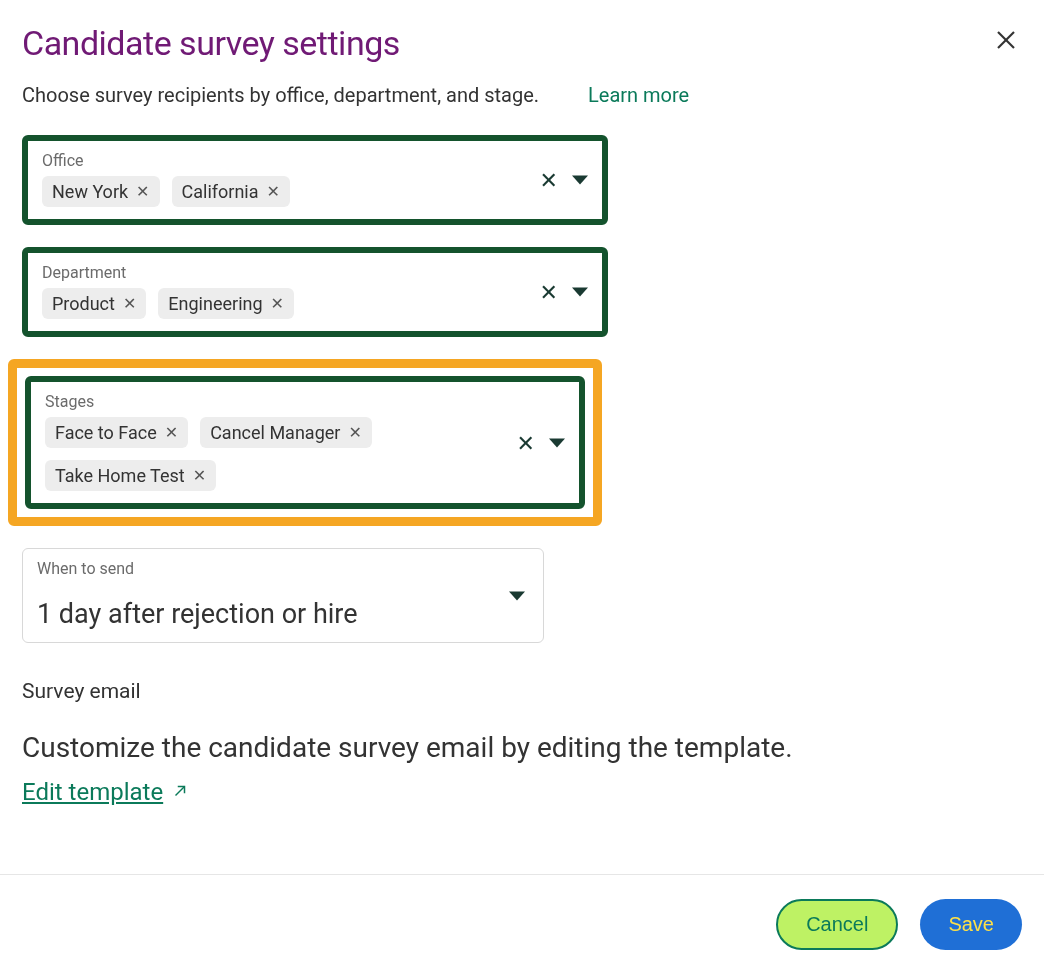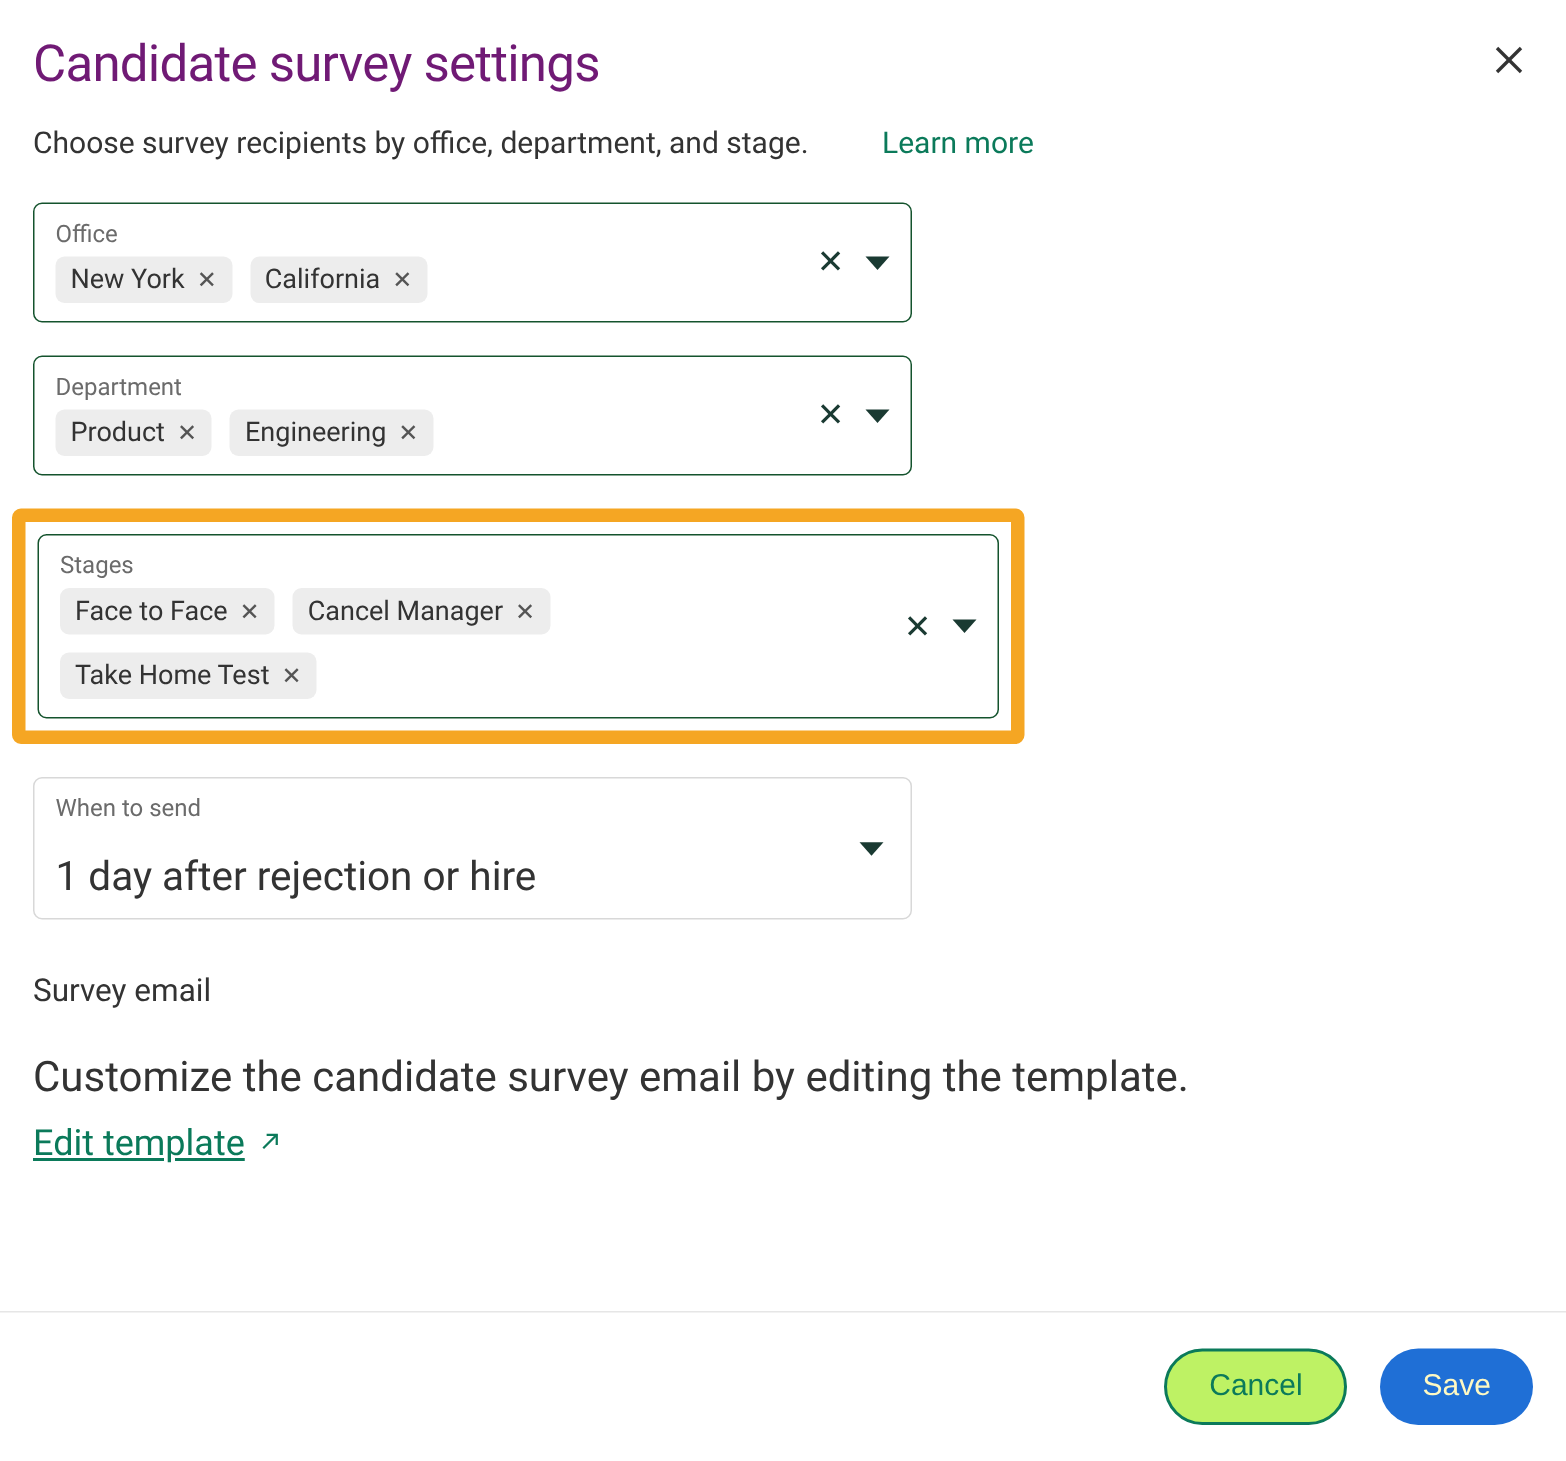--- a/index.html
+++ b/index.html
@@ -37,33 +37,33 @@
     font-size: 20px;
     color: #333;
     margin: 20px 0 28px 0;
   }
   .learn-more {
     color: #0b7a5a;
     text-decoration: none;
     margin-left: 44px;
   }
   .field {
-    border: 1px solid #14532d;
+    border: 6px solid #14532d;
     border-radius: 6px;
     padding: 10px 14px 12px 14px;
     margin-bottom: 22px;
     width: 586px;
     position: relative;
     background: #fff;
   }
   .highlight-box {
     border: 9px solid #f5a623;
     border-radius: 6px;
     padding: 8px;
-    width: 675px;
+    width: 594px;
     margin-left: -14px;
     margin-bottom: 22px;
   }
   .highlight-box .field {
     width: 100%;
     margin-bottom: 0;
   }
   .field-label {
     font-size: 16px;
     color: #6b6b6b;
@@ -109,21 +109,21 @@
     width: 0; height: 0;
     border-left: 8px solid transparent;
     border-right: 8px solid transparent;
     border-top: 9px solid #1a3a32;
     cursor: pointer;
   }
   .select-field {
     border: 1px solid #d8d8d8;
     border-radius: 6px;
     padding: 10px 14px 12px 14px;
-    width: 586px;
+    width: 522px;
     position: relative;
     margin-bottom: 36px;
   }
   .select-value {
     font-size: 27px;
     color: #333;
     margin-top: 20px;
   }
   .select-field .caret {
     position: absolute;
@@ -176,21 +176,21 @@
     cursor: pointer;
     border: none;
   }
   .btn-cancel {
     background: #bef264;
     color: #0b7a5a;
     border: 2px solid #0b7a5a;
   }
   .btn-save {
     background: #1f6fd6;
-    color: #fef9c3;
+    color: #fde047;
   }
 </style>
 </head>
 <body>
 
 <div class="content">
   <div class="header-row">
     <h1 class="title">Candidate survey settings</h1>
     <span class="close-x">
       <svg width="24" height="24" viewBox="0 0 24 24" fill="none" stroke="#333" stroke-width="2.2">

